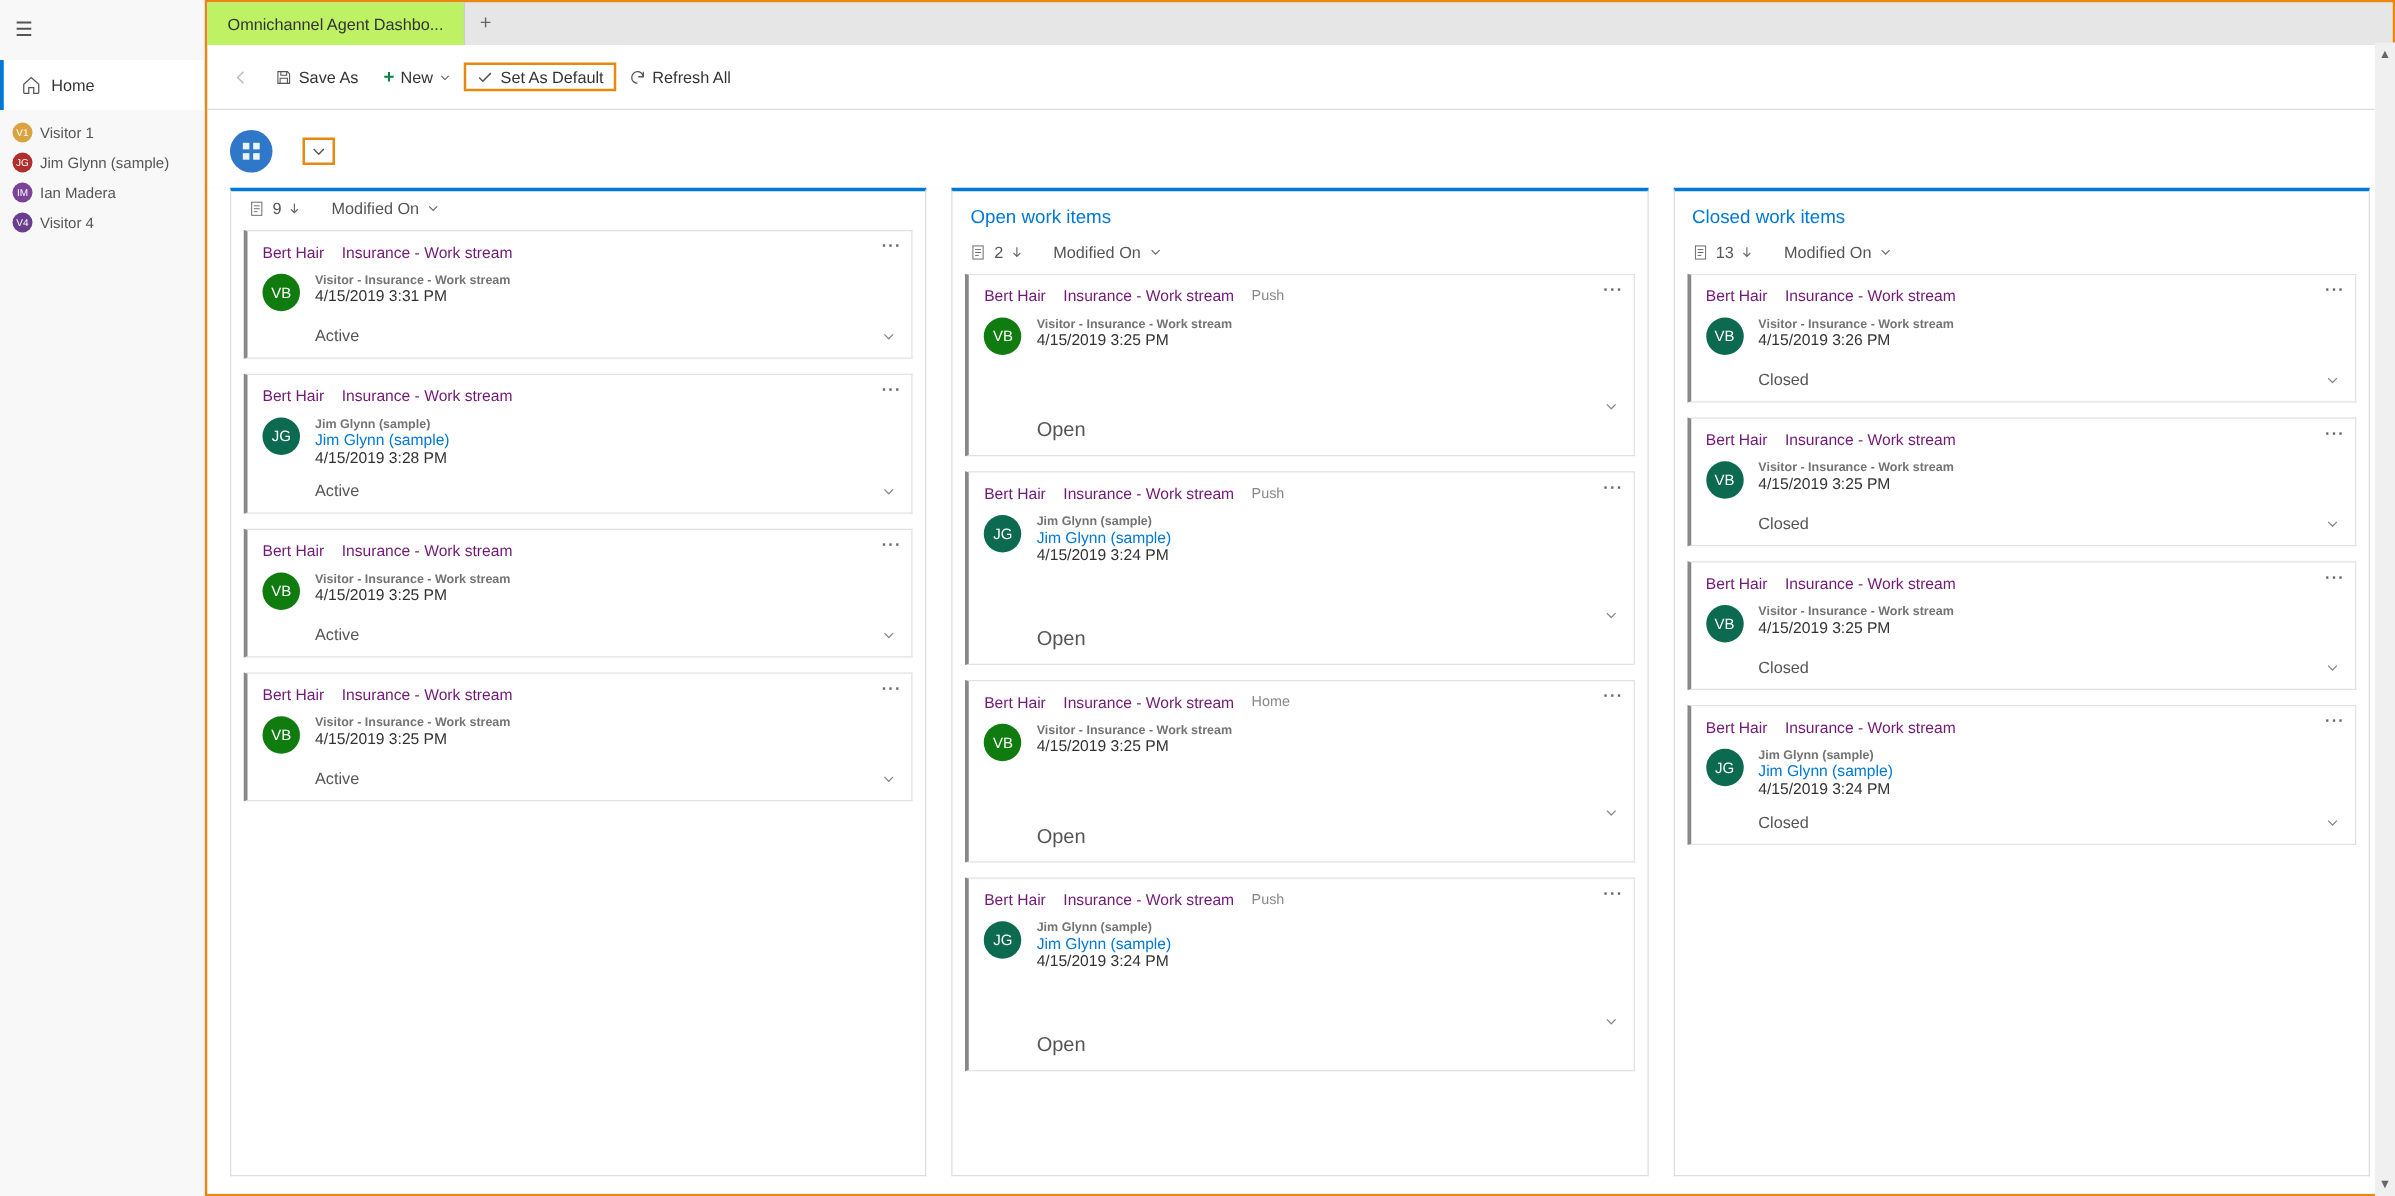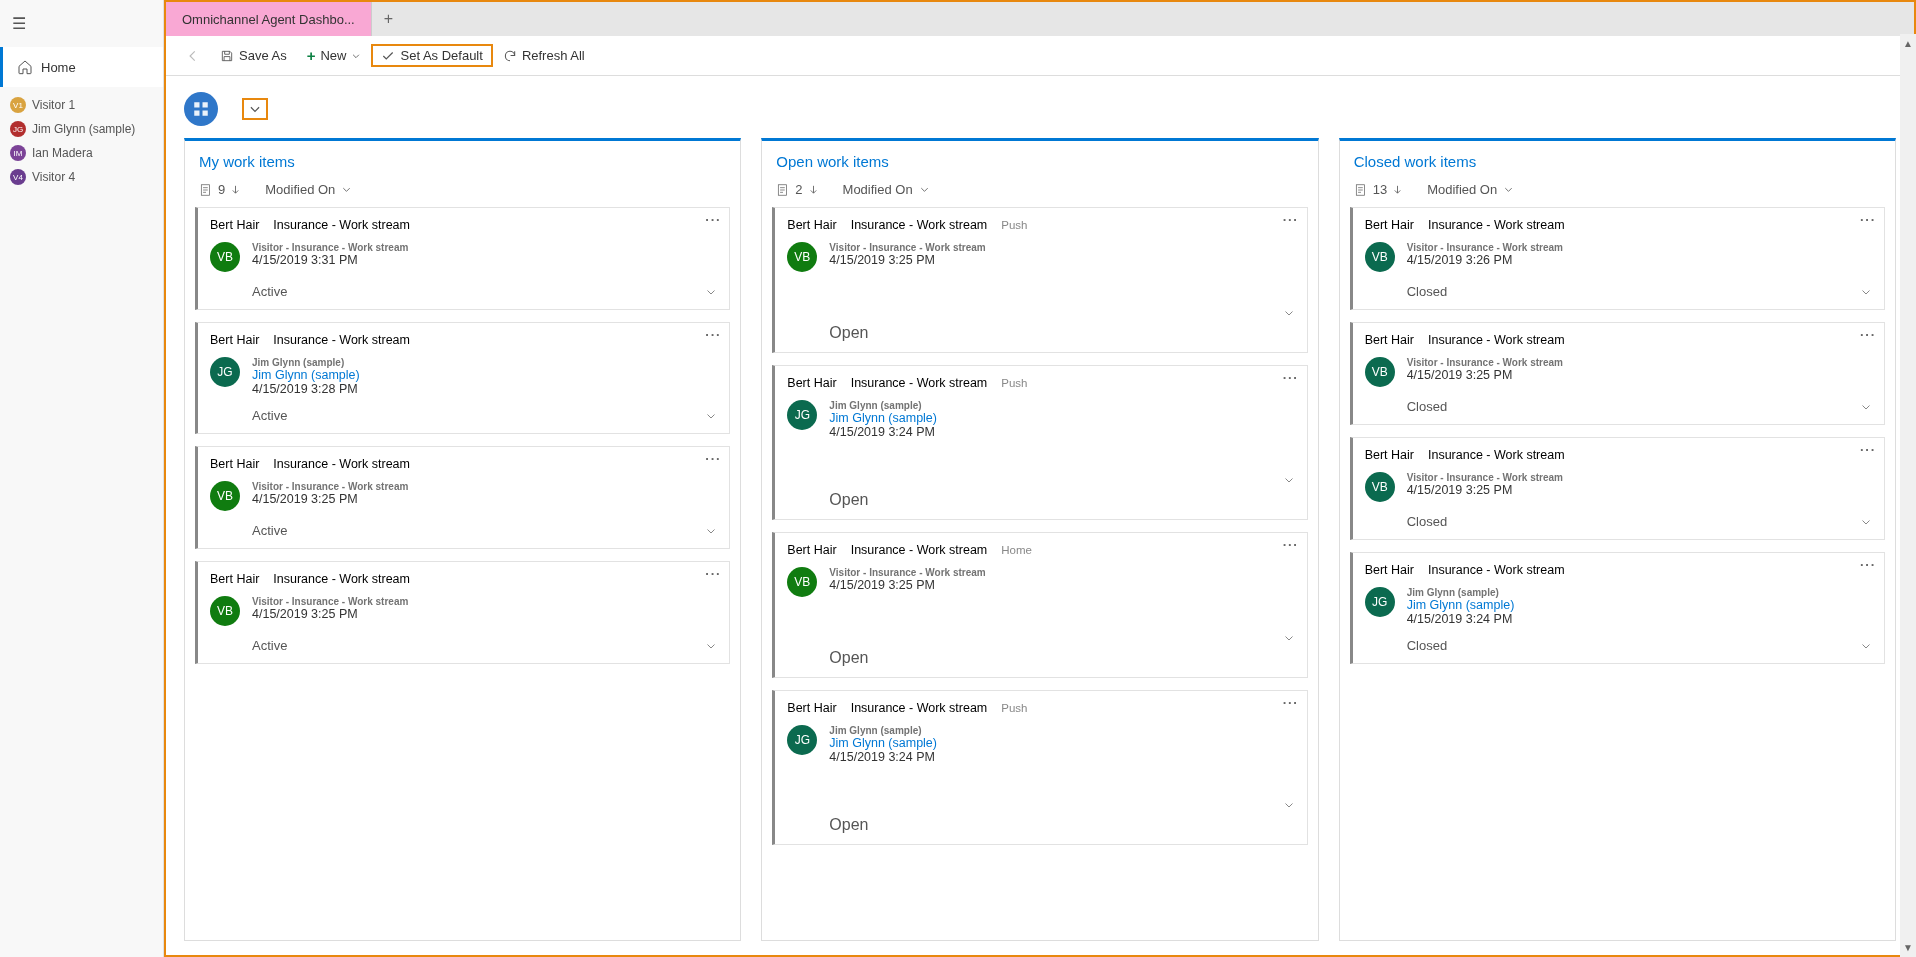--- a/index.html
+++ b/index.html
@@ -13,25 +13,25 @@
 .home-item svg { margin-right: 8px; }
 .visitor-list { padding-top: 6px; }
 .visitor-item { display: flex; align-items: center; padding: 4px 10px; cursor: pointer; font-size: 12px; color: #555; }
 .visitor-avatar { width: 16px; height: 16px; border-radius: 50%; font-size: 8px; color: #fff; display: flex; align-items: center; justify-content: center; margin-right: 6px; flex-shrink: 0; }
 
 
 .main { flex: 1; display: flex; flex-direction: column; border: 2px solid #e8880e; min-width: 0; }
 
 
 .tab-strip { display: flex; background: #e6e6e6; height: 34px; align-items: stretch; }
-.tab { display: flex; align-items: center; padding: 0 16px; background: #f9a8d4; border-right: 1px solid #ccc; font-size: 13px; color: #333; max-width: 210px; cursor: pointer; }
+.tab { display: flex; align-items: center; padding: 0 16px; background: #bef264; border-right: 1px solid #ccc; font-size: 13px; color: #333; max-width: 210px; cursor: pointer; }
 .tab-add { display: flex; align-items: center; padding: 0 12px; color: #666; font-size: 16px; cursor: pointer; }
 
 
-.toolbar { display: flex; align-items: center; padding: 6px 10px; background: #fff; border-bottom: 1px solid #ddd; gap: 0; height: 40px; }
+.toolbar { display: flex; align-items: center; padding: 6px 10px; background: #fff; border-bottom: 1px solid #ddd; gap: 0; height: 52px; }
 .tb-back { padding: 4px 10px; color: #aaa; cursor: pointer; }
 .tb-btn { display: flex; align-items: center; padding: 4px 10px; cursor: pointer; font-size: 13px; color: #333; gap: 5px; }
 .tb-btn.highlight { border: 2px solid #e8880e; padding: 2px 8px; }
 .plus-green { color: #0c8043; font-weight: bold; font-size: 15px; }
 
 
 .header { display: flex; align-items: center; padding: 16px 18px 12px; background: #fff; gap: 18px; }
 .header-badge { width: 34px; height: 34px; border-radius: 50%; background: #2f77c9; display:flex;align-items:center;justify-content:center;color:#fff; }
 .header-title { font-size: 24px; font-weight: 300; color: #3b3b3b; }
 .header-dd { border: 2px solid #e8880e; padding: 2px 4px; margin-left: 6px; cursor:pointer; }
@@ -43,21 +43,21 @@
 .col-title { color: #0078d4; font-size: 15px; cursor:pointer; }
 .col-sub { display: flex; align-items: center; gap: 10px; padding: 6px 14px 10px; color: #555; }
 .col-sub .count { display:flex; align-items:center; gap:5px; }
 .col-sub .sort { display:flex; align-items:center; gap:6px; margin-left: 14px; cursor:pointer; }
 .col-body { flex: 1; overflow-y: auto; padding: 0 10px 10px; }
 
 
 .card { border: 1px solid #e2e2e2; border-left: 3px solid #888; padding: 10px 12px; margin-top: 12px; background:#fff; font-size: 13px; position: relative; }
 .card:first-child { margin-top: 0; }
 .card-top { display: flex; align-items: center; gap: 14px; }
-.card-link { color: #000000; font-size: 12.5px; cursor:pointer; }
+.card-link { color: #701a75; font-size: 12.5px; cursor:pointer; }
 .card-tag { color: #888; font-size: 11.5px; }
 .card-more { margin-left: auto; color:#666; cursor:pointer; letter-spacing:1px; font-weight:bold; position:absolute; top:4px; right:8px; }
 .card-row { display:flex; align-items:flex-start; gap: 12px; margin-top: 10px; }
 .card-avatar { width: 30px; height: 30px; border-radius:50%; color:#fff; display:flex;align-items:center;justify-content:center; font-size: 12px; flex-shrink:0; }
 .card-info { flex:1; min-width:0; }
 .card-title { font-weight: 600; font-size: 10px; color:#737373; }
 .card-sublink { color:#0078d4; font-size:12.5px; cursor:pointer; }
 .card-date { color:#333; font-size:12.5px; }
 .card-status-row { display:flex; align-items:center; padding-left: 42px; margin-top: 12px; justify-content: space-between; }
 .card-status { color:#555; font-size:13px; }
@@ -162,21 +162,20 @@
       </div>
       <span class="header-dd">
         <svg width="14" height="14" viewBox="0 0 24 24">
             <path fill="none" stroke="#555" stroke-width="2" d="M5 9l7 7 7-7"></path>
           </svg>
       </span>
     </div>
 
     <div class="board" id="board">
         <div class="column">
-   <div class="col-head"><span class="col-title">My work items</span></div>
    <div class="col-sub">
      <span class="count">
        <svg width="14" height="14" viewBox="0 0 24 24">
                 <rect x="4" y="3" width="14" height="18" fill="none" stroke="#666" stroke-width="1.3"></rect>
                 <path stroke="#666" stroke-width="1.3" d="M7 8h8M7 12h8M7 16h5"></path>
               </svg>
        <span>9</span>
        <svg width="11" height="11" viewBox="0 0 24 24">
                 <path fill="none" stroke="#666" stroke-width="2" d="M12 4v16M6 14l6 6 6-6"></path>
               </svg>

